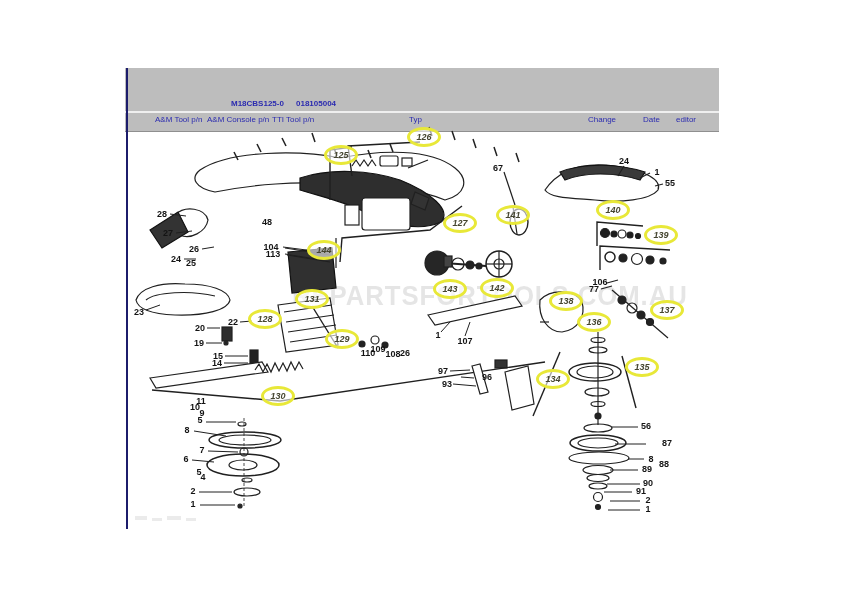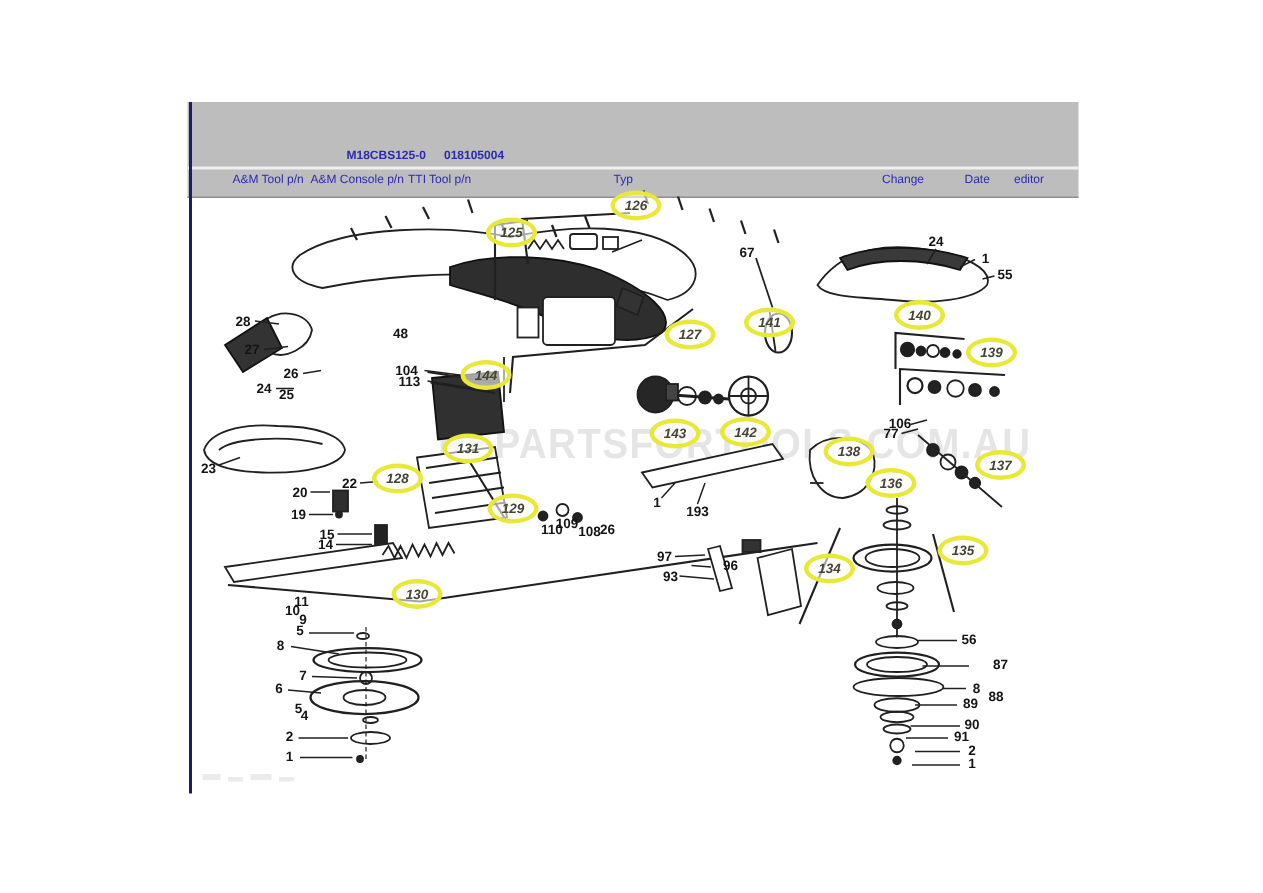--- a/index.html
+++ b/index.html
@@ -298,21 +298,21 @@
     <span class="plabel" style="left: 624px; top: 161px;">24</span>
     <span class="plabel" style="left: 657px; top: 172px;">1</span>
     <span class="plabel" style="left: 670px; top: 183px;">55</span>
     <span class="plabel" style="left: 600px; top: 282px;">106</span>
     <span class="plabel" style="left: 594px; top: 289px;">77</span>
     <span class="plabel" style="left: 368px; top: 353px; text-align: right;">110</span>
     <span class="plabel" style="left: 378px; top: 349px;">109</span>
     <span class="plabel" style="left: 393px; top: 354px;">108</span>
     <span class="plabel" style="left: 405px; top: 353px;">26</span>
     <span class="plabel" style="left: 438px; top: 335px;">1</span>
-    <span class="plabel" style="left: 465px; top: 341px;">193</span>
+    <span class="plabel" style="left: 465px; top: 341px;">107</span>
     <span class="plabel" style="left: 443px; top: 371px;">97</span>
     <span class="plabel" style="left: 455px; top: 377px; margin-left: 32px;">96</span>
     <span class="plabel" style="left: 447px; top: 384px; text-align: center;">93</span>
     <span class="plabel" style="left: 646px; top: 426px;">56</span>
     <span class="plabel" style="left: 655px; top: 443px; padding-left: 24px;">87</span>
     <span class="plabel" style="left: 651px; top: 459px;">8</span>
     <span class="plabel" style="left: 664px; top: 464px;">88</span>
     <span class="plabel" style="left: 647px; top: 469px;">89</span>
     <span class="plabel" style="left: 648px; top: 483px;">90</span>
     <span class="plabel" style="left: 641px; top: 491px;">91</span>

